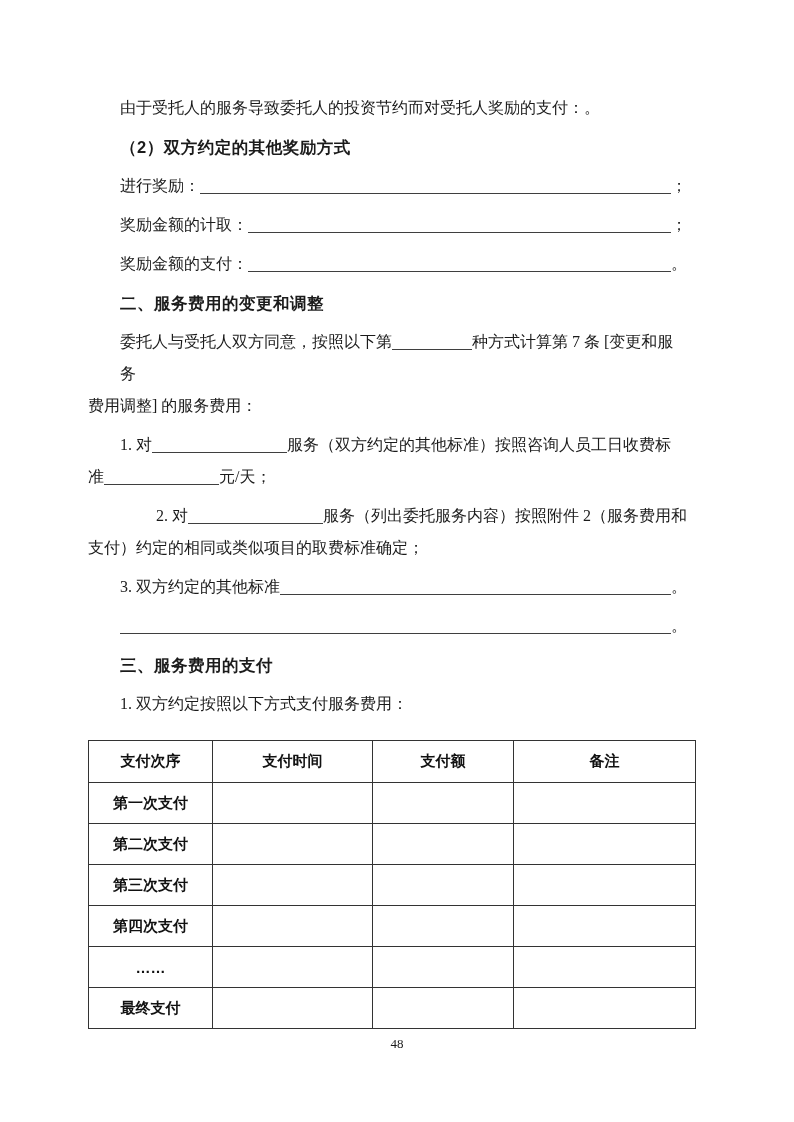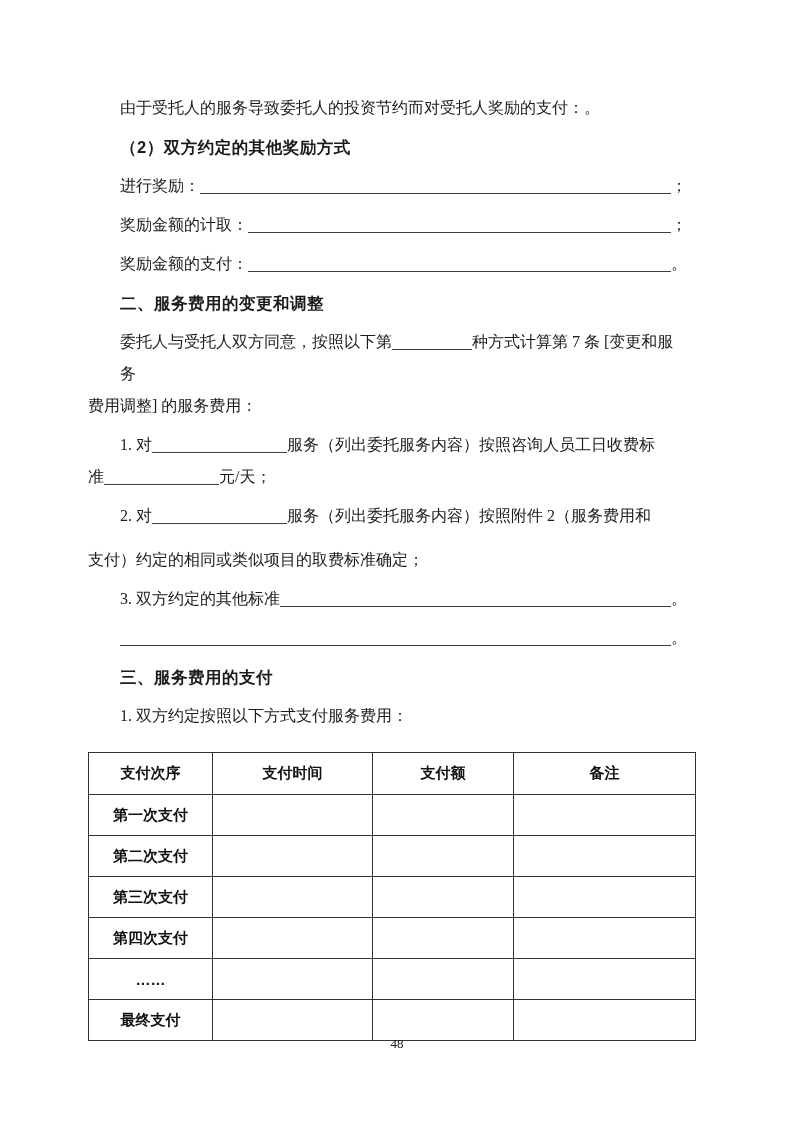--- a/index.html
+++ b/index.html
@@ -99,29 +99,29 @@
 
   <div>
     <div class="line indent" style="margin-bottom:0;">
       <span>委托人与受托人双方同意，按照以下第</span><span class="blank w80"></span><span>种方式计算第 7 条 [变更和服务</span>
     </div>
     <div class="line">费用调整] 的服务费用：</div>
   </div>
 
   <div>
     <div class="line indent" style="margin-bottom:0;">
-      <span>1. 对</span><span class="blank w135"></span><span>服务（列出委托服务内容）按照咨询人员工日收费标</span>
+      <span>1. 对</span><span class="blank w135"></span><span>服务（双方约定的其他标准）按照咨询人员工日收费标</span>
     </div>
     <div class="line">
       <span>准</span><span class="blank w115"></span><span>元/天；</span>
     </div>
   </div>
 
   <div>
-    <div class="line indent" style="margin-bottom:12px;">
+    <div class="line indent" style="margin-bottom:0;text-align:right;">
       <span>2. 对</span><span class="blank w135"></span><span>服务（列出委托服务内容）按照附件 2（服务费用和</span>
     </div>
     <div class="line">支付）约定的相同或类似项目的取费标准确定；</div>
   </div>
 
   <div class="line indent flexline">
     <span>3. 双方约定的其他标准</span>
     <span class="fill"></span>
     <span>。</span>
   </div>

